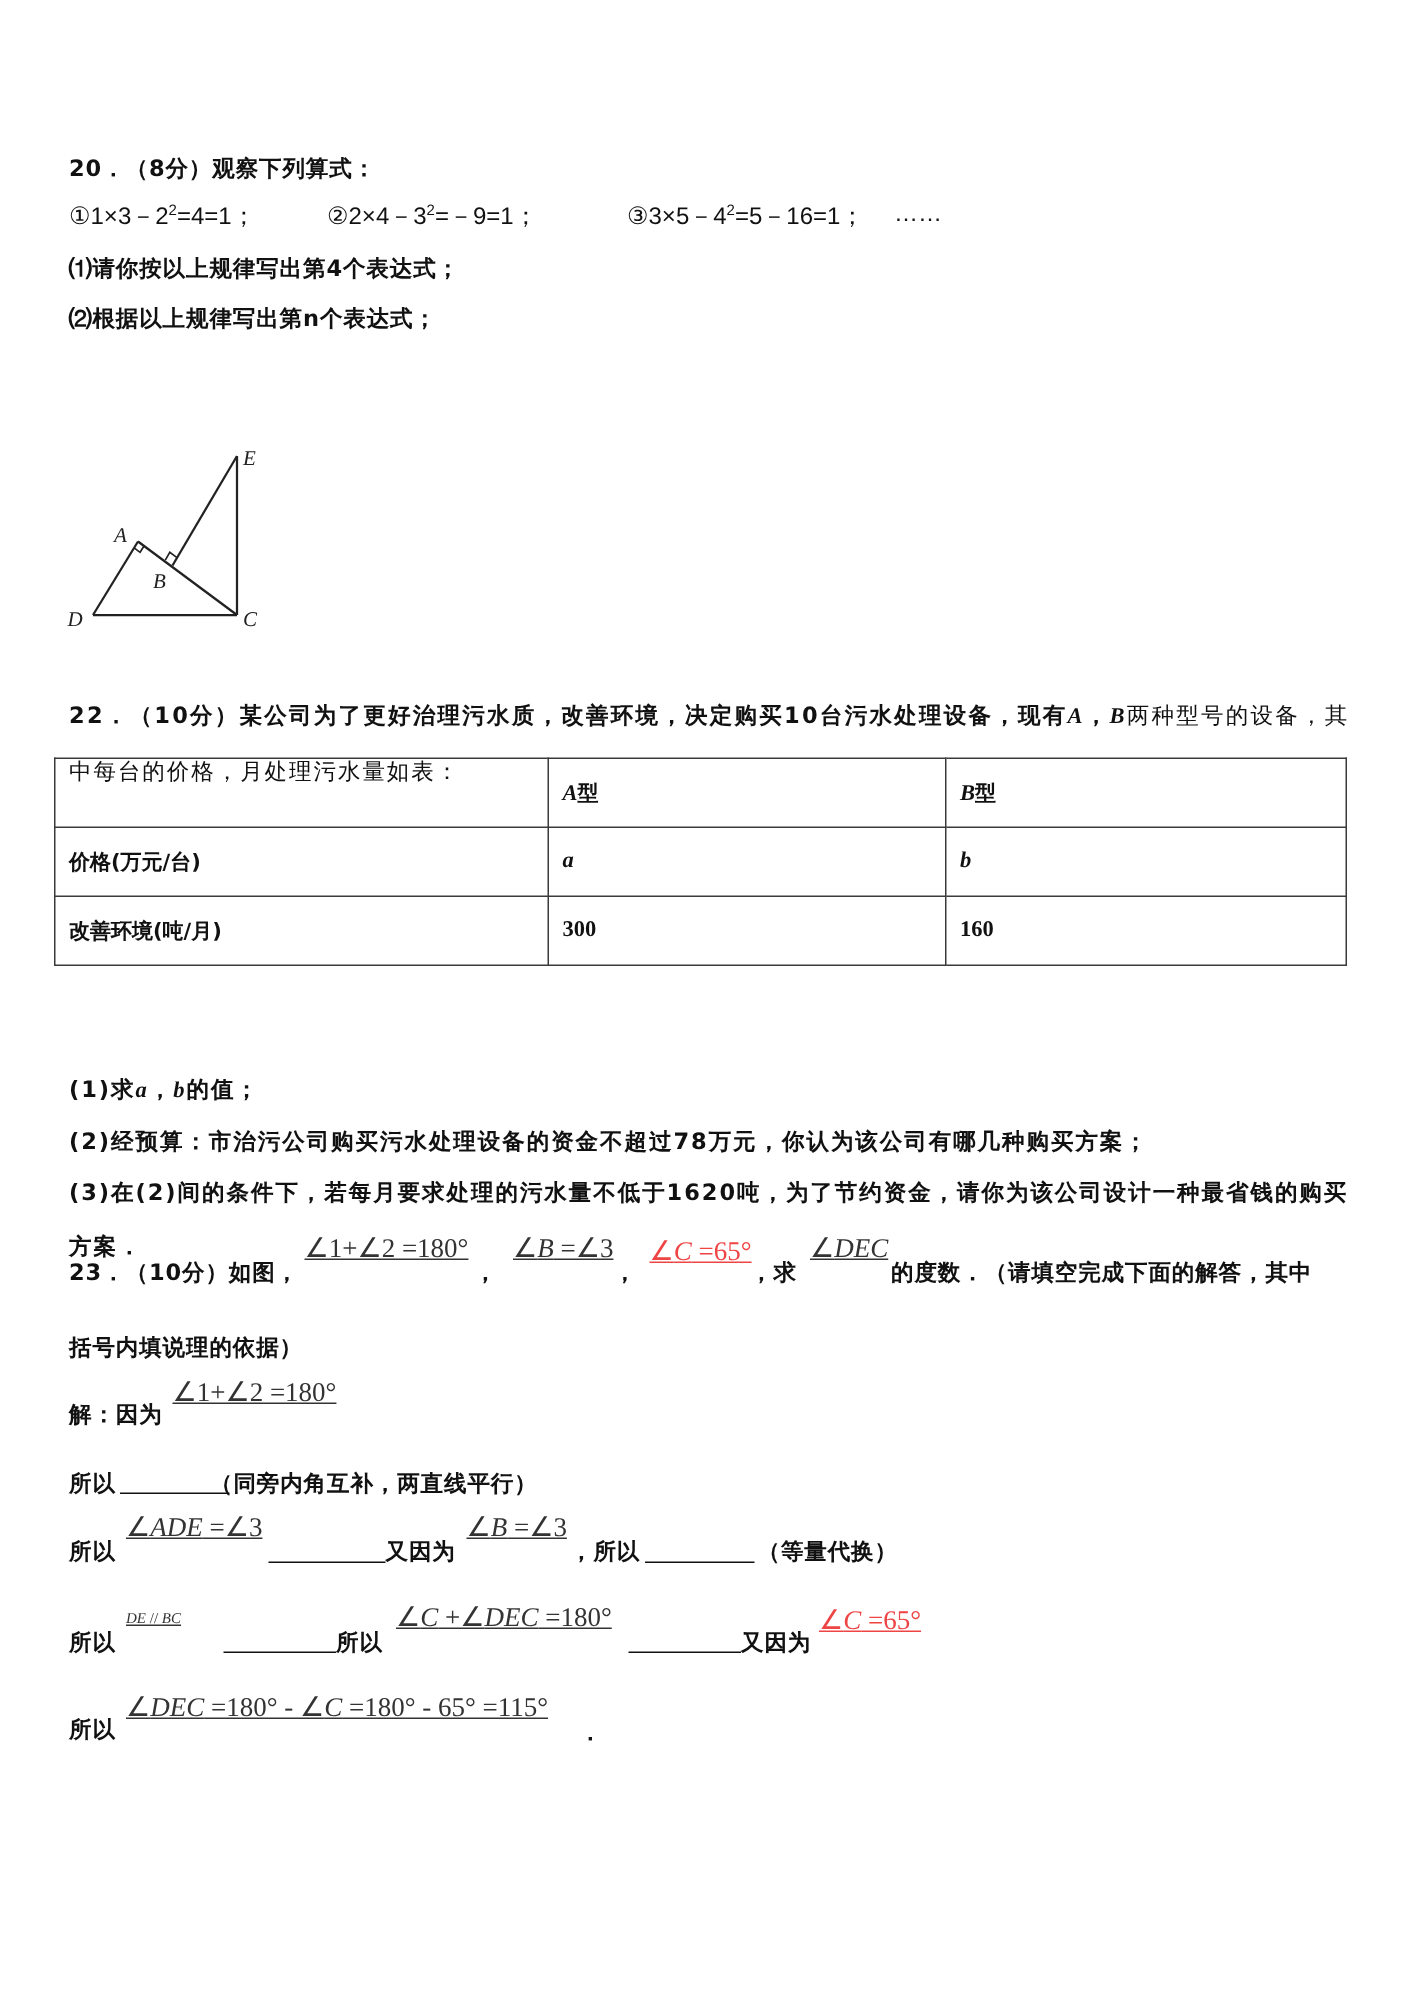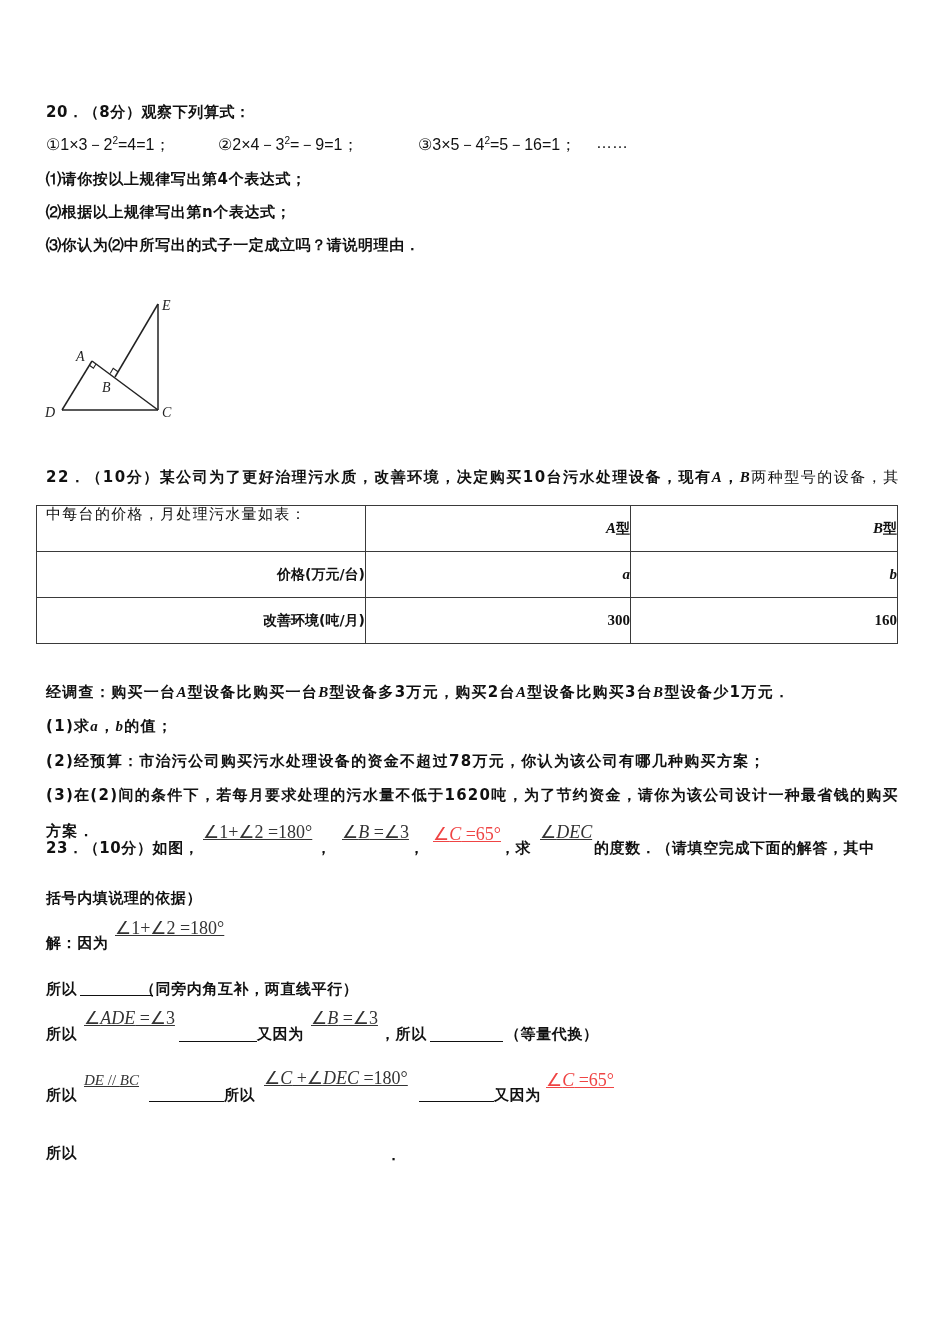--- a/index.html
+++ b/index.html
@@ -31,35 +31,34 @@
     position: absolute;
     white-space: nowrap;
     font-family: "Liberation Serif", serif;
     font-weight: normal;
     font-size: 18px;
     line-height: 20px;
     color: #333333;
     text-decoration: underline;
   }
   .math.gray { color: #ef4444; font-size: 18px; }
-  .math.small { font-size: 15px; }
+  .math.small { font-size: 10px; }
   .math .it { font-style: italic; }
   .blank {
     position: absolute;
     height: 0;
     border-bottom: 1px solid #111111;
   }
   table.spec {
     position: absolute;
     left: 36px;
     top: 505px;
     width: 861px;
     border-collapse: collapse;
     table-layout: fixed;
-    text-align: right;
   }
   table.spec td {
     border: 1.5px solid #3a3a3a;
     height: 45px;
     padding: 0 0 0 9px;
     font-size: 14px;
     font-weight: bold;
     vertical-align: middle;
     white-space: nowrap;
   }
@@ -79,21 +78,20 @@
   <div class="line ex" style="left:218px;top:136px">
     <span>②</span><span>2×4－3</span><sup>2</sup><span>=－9=1；</span>
   </div>
   <div class="line ex" style="left:418px;top:136px">
     <span>③</span><span>3×5－4</span><sup>2</sup><span>=5－16=1；</span>
   </div>
   <div class="line ex" style="left:596px;top:134px">……</div>
 
   <div class="line" style="left:46px;top:170px">⑴请你按以上规律写出第4个表达式；</div>
   <div class="line" style="left:46px;top:203px">⑵根据以上规律写出第n个表达式；</div>
-  <div class="line" style="left:46px;top:236px">⑶你认为⑵中所写出的式子一定成立吗？请说明理由．</div>
 
 
   <svg style="position:absolute;left:40px;top:295px" width="145" height="130" viewBox="0 0 145 130">
     <g stroke="#222" stroke-width="1.5" fill="none">
       <line x1="22" y1="115" x2="118" y2="115"></line>
       <line x1="118" y1="115" x2="118" y2="9"></line>
       <line x1="22" y1="115" x2="52" y2="66"></line>
       <line x1="52" y1="66" x2="118" y2="115"></line>
       <line x1="75" y1="82" x2="118" y2="9"></line>
       <polyline points="56,69 53.4,73.2 49.4,70.3" stroke-width="1.1"></polyline>
@@ -129,23 +127,20 @@
       <td><span class="lat it">b</span></td>
     </tr>
     <tr>
       <td>改善环境(吨/月)</td>
       <td><span class="lat">300</span></td>
       <td><span class="lat">160</span></td>
     </tr>
   </tbody>
     </table>
 
-  <div class="line q22" style="left:46px;top:652px">
-    <span>经调查：购买一台</span><span class="lat it">A</span><span>型设备比购买一台</span><span class="lat it">B</span><span>型设备多3万元，购买2台</span><span class="lat it">A</span><span>型设备比购买3台</span><span class="lat it">B</span><span>型设备少1万元．</span>
-  </div>
 
   <div class="line q22" style="left:46px;top:686px">
     <span>(1)求</span><span class="lat it">a</span><span>，</span><span class="lat it">b</span><span>的值；</span>
   </div>
   <div class="line q22" style="left:46px;top:721px">(2)经预算：市治污公司购买污水处理设备的资金不超过78万元，你认为该公司有哪几种购买方案；</div>
   <div class="line q22" style="left:46px;top:755px">(3)在(2)间的条件下，若每月要求处理的污水量不低于1620吨，为了节约资金，请你为该公司设计一种最省钱的购买</div>
   <div class="line q22" style="left:46px;top:791px">方案．</div>
 
   <div class="line" style="left:46px;top:839px">23．（10分）如图，</div>
   <div class="math" style="left:203px;top:822px"><span>∠1+∠2 =180°</span></div>
@@ -177,15 +172,16 @@
   <div class="line" style="left:46px;top:1086px">所以</div>
   <div class="math small" style="left:84px;top:1070px"><span class="it">DE</span><span> // </span><span class="it">BC</span></div>
   <div class="blank" style="left:149px;top:1101px;width:75px"></div>
   <div class="line" style="left:224px;top:1086px">所以</div>
   <div class="math" style="left:264px;top:1068px"><span>∠</span><span class="it">C</span><span> +∠</span><span class="it">DEC</span><span> =180°</span></div>
   <div class="blank" style="left:419px;top:1101px;width:75px"></div>
   <div class="line" style="left:494px;top:1086px">又因为</div>
   <div class="math gray" style="left:546px;top:1070px"><span>∠</span><span class="it">C</span><span> =65°</span></div>
 
   <div class="line" style="left:46px;top:1144px">所以</div>
+  <div class="math" style="left:84px;top:1128px"><span>∠</span><span class="it">DEC</span><span> =180° - ∠</span><span class="it">C</span><span> =180° - 65° =115°</span></div>
   <div class="line" style="left:386px;top:1146px">．</div>
 
 </div>
 
 </body></html>

